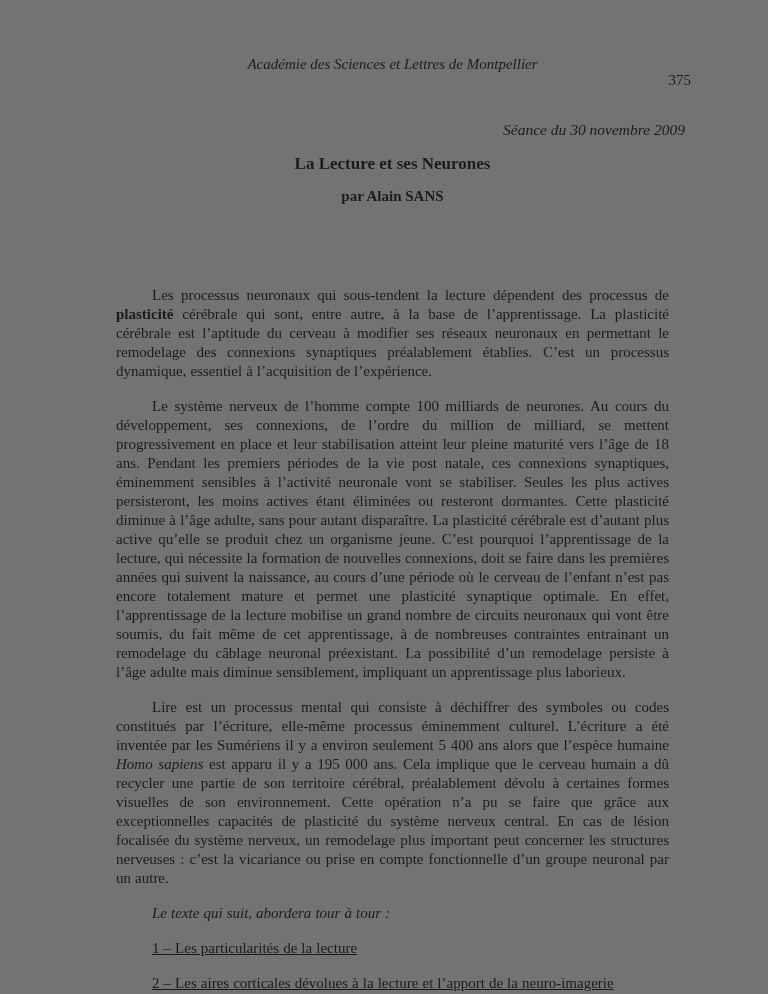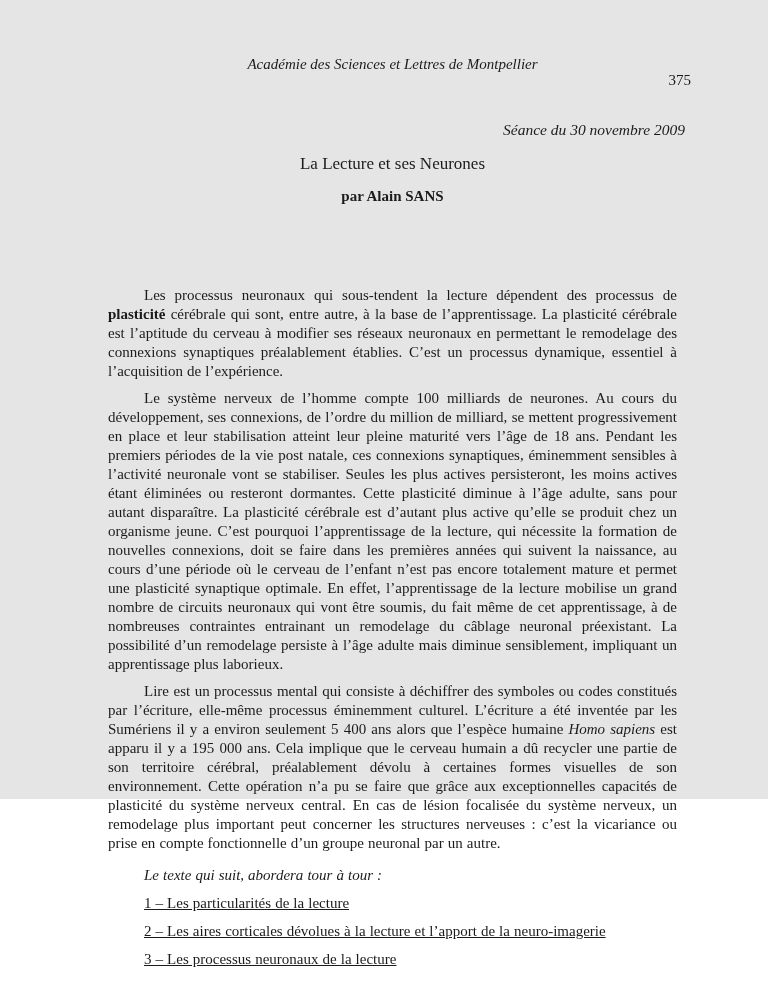--- a/index.html
+++ b/index.html
@@ -8,25 +8,25 @@
     background: #ffffff;
   }
   body {
     width: 768px;
     height: 994px;
     overflow: hidden;
   }
   .page {
     box-sizing: border-box;
     width: 768px;
-    height: 799px;
+    height: 994px;
     padding: 55px 83px 0 100px;
     font-family: "Liberation Serif", "DejaVu Serif", serif;
     color: #1b1b1b;
-    background: #e5e5e5;
+    background: #737373;
   }
   .page-header {
     position: relative;
     text-align: center;
     font-style: italic;
     font-size: 15px;
     line-height: 19px;
     margin-bottom: 46px;
   }
   .page-number {
@@ -37,34 +37,34 @@
   }
   .session {
     text-align: right;
     font-style: italic;
     font-size: 15.5px;
     line-height: 19px;
     margin: 0 0 14px 0;
   }
   .title {
     text-align: center;
-    font-weight: normal;
+    font-weight: bold;
     font-size: 17px;
     line-height: 21px;
     margin: 0 0 13px 0;
   }
   .author {
     text-align: center;
     font-weight: bold;
     font-size: 15px;
     line-height: 19px;
     margin: 0 0 80px 0;
   }
   .body-text p {
-    margin: 8px;
+    margin: 16px;
     font-size: 15px;
     line-height: 19px;
     text-align: justify;
     text-indent: 36px;
     word-spacing: 0.02em;
   }
   .body-text p.lead-in {
     margin-top: 13px;
     text-align: left;
     font-style: italic;

